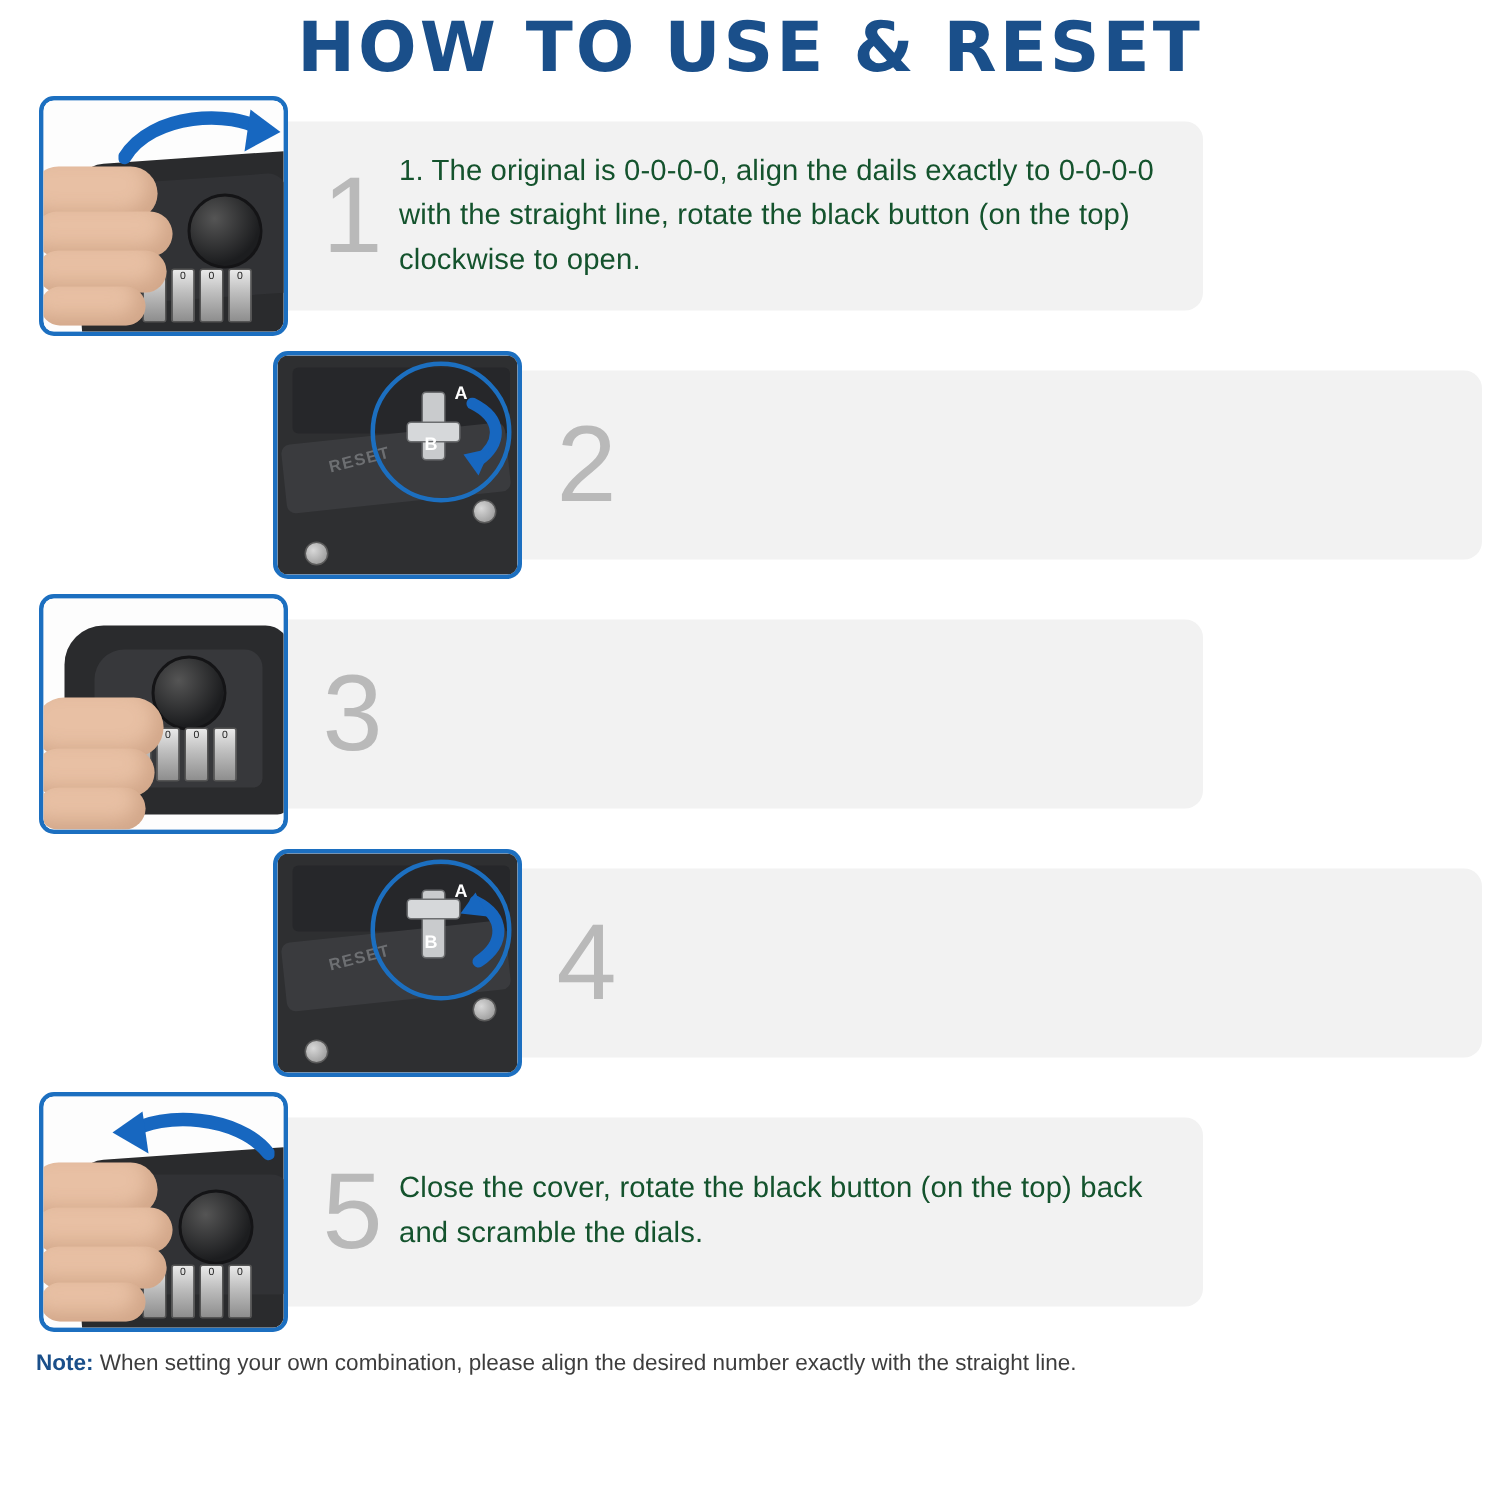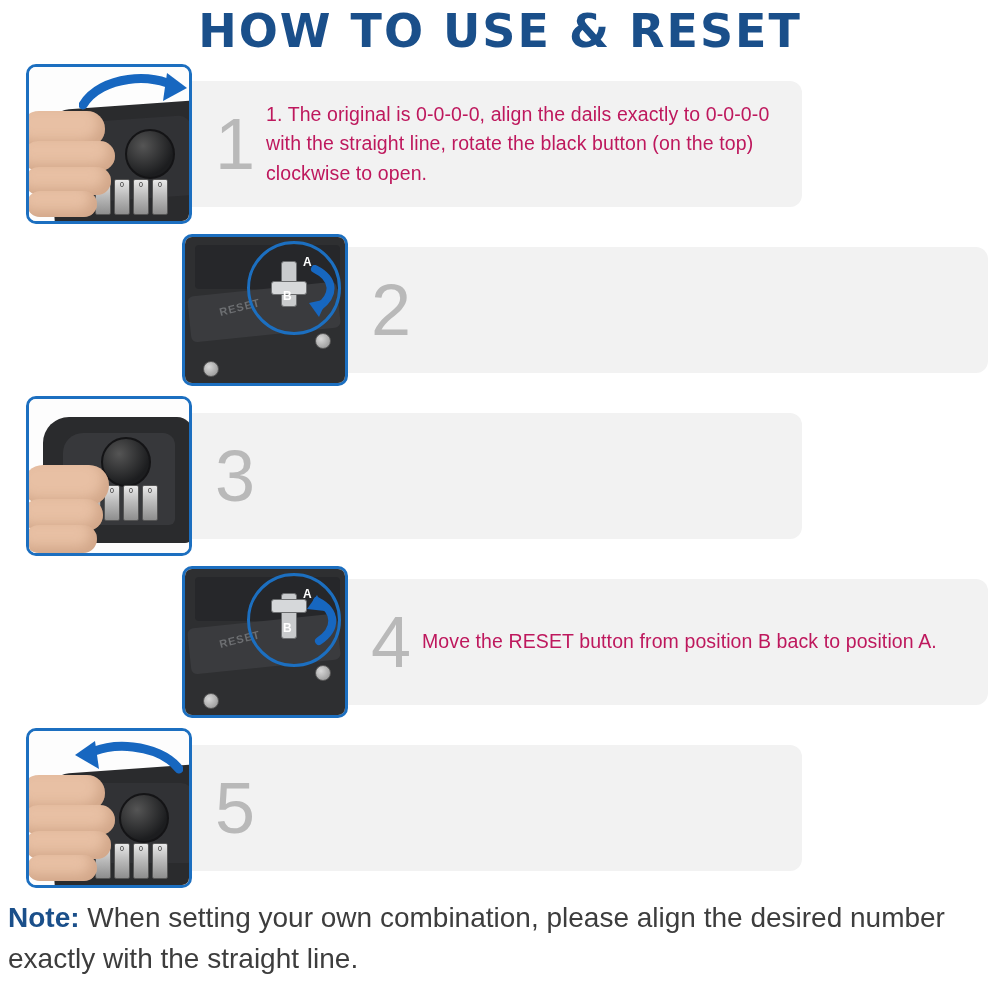--- a/index.html
+++ b/index.html
@@ -70,21 +70,21 @@
     font-weight: 400;
     line-height: 1;
     width: 62px;
     flex: 0 0 auto;
     text-align: center;
     font-family: "Liberation Sans", sans-serif;
   }
   .txt {
     font-size: 19.5px;
     line-height: 1.52;
-    color: #be185d;
+    color: #14532d;
     letter-spacing: 0.1px;
   }
 
   
   .step.indent .step-photo { margin-left: 182px; }
   .step.lead   .step-photo { margin-left: 26px; }
 
   .step.s1 .panel { margin-right: 198px; }
   .step.s2 .panel { margin-right: 12px; }
   .step.s3 .panel { margin-right: 198px; }
@@ -92,22 +92,22 @@
   .step.s5 .panel { margin-right: 198px; }
 
   .step.s1 .step-photo { height: 160px; }
   .step.s2 .step-photo { height: 152px; }
   .step.s3 .step-photo { height: 160px; }
   .step.s4 .step-photo { height: 152px; }
   .step.s5 .step-photo { height: 160px; }
 
   
   .note {
-    margin: 6px 0 0 8px;
-    font-size: 28px;
+    margin: 6px 0 0 24px;
+    font-size: 15px;
     line-height: 1.45;
     color: #3d3d3d;
   }
   .note b {
     color: #1a4f8a;
     font-weight: bold;
   }
 
   
   .ph-bg { position: absolute; inset: 0; background: #fdfdfd; }
@@ -285,21 +285,20 @@
       <div class="circle-hl" style="left:62px; top:4px; width:88px; height:88px;"></div>
       <svg class="arrow-blue" width="40" height="54" style="left:120px; top:24px;" viewBox="0 0 40 54">
         <path d="M14 48 C 32 36, 32 18, 12 8" stroke="#1767c0" stroke-width="8" fill="none" stroke-linecap="round"></path>
         <polygon points="20,18 12,2 2,16" fill="#1767c0"></polygon>
       </svg>
       <div class="screw" style="left:18px; top:124px;"></div>
       <div class="screw" style="left:130px; top:96px;"></div>
     </div>
     <div class="panel">
       <div class="num">4</div>
-      <div class="txt">Move the RESET button from position B back to position A.</div>
     </div>
   </div>
 
   <div class="step s5 lead">
     <div class="step-photo">
       <div class="ph-bg"></div>
       <div class="lockbody" style="left:22px; top:38px; width:160px; height:120px; border-radius:22px 14px 6px 6px; transform:rotate(-4deg);"></div>
       <div class="lockbody" style="left:44px; top:52px; width:120px; height:80px; border-radius:18px 12px 6px 6px; background:#313235;"></div>
       <div class="knob" style="left:90px; top:62px;"></div>
       <div class="dials" style="left:66px; top:112px;">
@@ -312,20 +311,21 @@
       <div class="finger" style="left:-6px; top:74px; width:92px; height:30px; border-radius:18px;"></div>
       <div class="finger" style="left:-4px; top:100px; width:86px; height:28px; border-radius:16px;"></div>
       <div class="finger" style="left:-2px; top:124px; width:70px; height:26px; border-radius:14px;"></div>
       <svg class="arrow-blue" width="110" height="44" style="left:44px; top:6px;" viewBox="0 0 110 44">
         <path d="M106 32 C 86 6, 34 4, 14 18" stroke="#1767c0" stroke-width="9" fill="none" stroke-linecap="round"></path>
         <polygon points="22,4 2,18 26,32" fill="#1767c0"></polygon>
       </svg>
     </div>
     <div class="panel">
       <div class="num">5</div>
+      <div class="txt">Close the cover, rotate the black  button (on the top) back and scramble the dials.</div>
     </div>
   </div>
 
 </div>
 
 <div class="note">
   <b>Note:</b><span> When setting your own combination, please align the desired number exactly with the straight line.</span>
 </div>
 
 </body></html>

